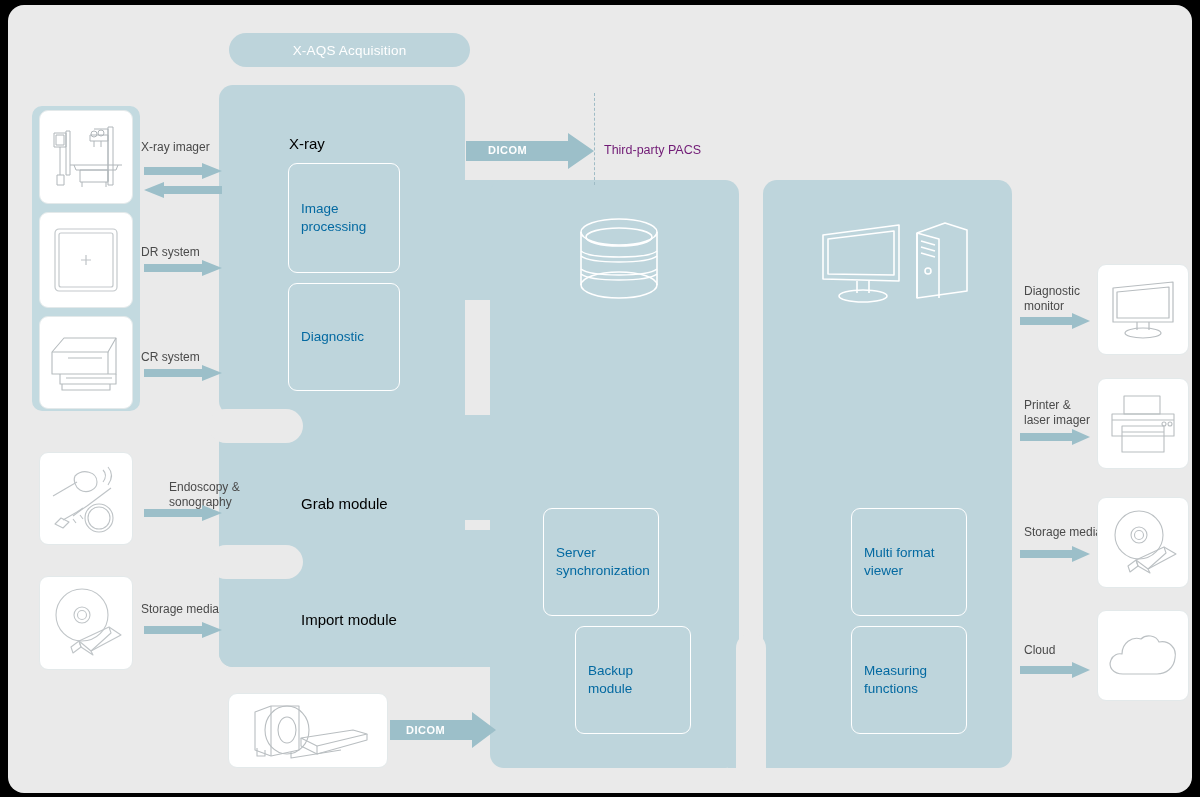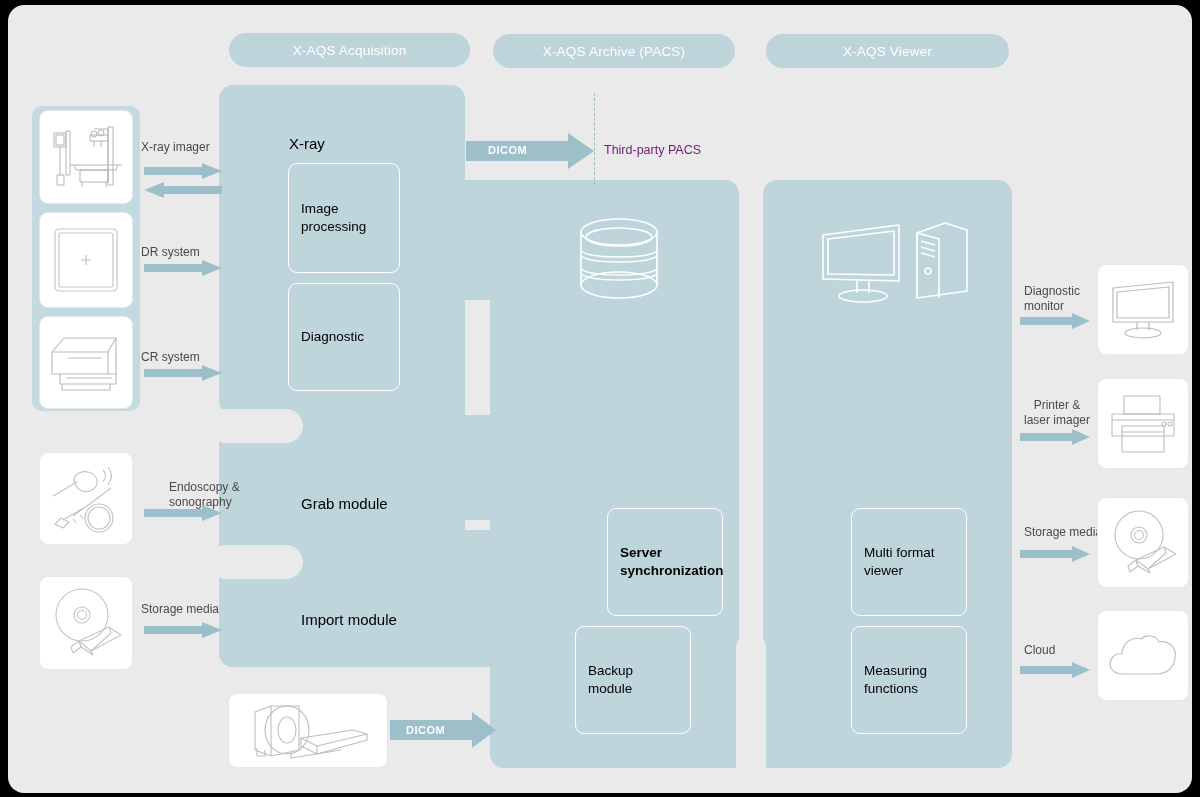--- a/index.html
+++ b/index.html
@@ -106,31 +106,31 @@
   #arch-left-lobe {
     left: 448px; top: 175px; width: 60px; height: 120px;
     background: #bed5dc;
   }
 
   
   .subbox {
     position: absolute;
     border: 1.6px solid #ffffff;
     border-radius: 9px;
-    color: #000000;
+    color: #0369a1;
     font-size: 13.5px;
     line-height: 1.3;
     display: flex;
     align-items: center;
     padding-left: 12px;
     white-space: pre-line;
   }
   #box-imgproc  { left: 280px; top: 158px; width: 112px; height: 110px; }
   #box-stitch   { left: 280px; top: 278px; width: 112px; height: 108px; }
-  #box-serversync { left: 599px; top: 503px; width: 116px; height: 108px; font-weight: bold; }
+  #box-serversync { left: 535px; top: 503px; width: 116px; height: 108px; }
   #box-backup     { left: 567px; top: 621px; width: 116px; height: 108px; }
   #box-mfviewer   { left: 843px; top: 503px; width: 116px; height: 108px; }
   #box-measuring  { left: 843px; top: 621px; width: 116px; height: 108px; }
 
   
   #card-group {
     position: absolute;
     left: 24px; top: 101px; width: 108px; height: 305px;
     background: #c3dae0;
     border-radius: 10px;
@@ -192,26 +192,20 @@
   .icon-svg { display:block; }
 </style>
 </head>
 <body>
 
 <div id="stage">
  <div class="canvas">
 
   <div class="pill" id="pill-acq">
     <span>X-AQS Acquisition</span>
-  </div>
-  <div class="pill" id="pill-arch">
-    <span>X-AQS Archive (PACS)</span>
-  </div>
-  <div class="pill" id="pill-viewer">
-    <span>X-AQS Viewer</span>
   </div>
 
   <div class="panel" id="acq-top"></div>
   <div class="panel" id="acq-mid"></div>
   <div class="panel" id="acq-mid2"></div>
   <div class="panel" id="acq-bot2"></div>
   <div class="panel" id="acq-bot"></div>
   <div class="notch" id="notch-a"></div>
   <div class="notch" id="notch-b"></div>
 
@@ -414,21 +408,21 @@
 
   <div class="arrow" style="left:382px; top:707px;">
     <svg width="106" height="36" viewBox="0 0 106 36">
       <path d="M0 8 H82 V0 L106 18 L82 36 V28 H0 Z" fill="#9cbfc9"></path>
     </svg>
   </div>
   <div class="dicom-label" style="left:398px; top:719px;">DICOM</div>
 
   <div class="flow-label" style="left:1016px; top:279px;">Diagnostic
 monitor</div>
-  <div class="flow-label" style="left:1016px; top:393px;text-align:center;">Printer &amp;
+  <div class="flow-label" style="left:1016px; top:393px;">Printer &amp;
 laser imager</div>
   <div class="flow-label" style="left:1016px; top:520px;">Storage media</div>
   <div class="flow-label" style="left:1016px; top:638px;">Cloud</div>
 
   <div class="arrow" style="left:1012px; top:308px;">
     <svg width="70" height="16" viewBox="0 0 70 16">
       <path d="M0 4 H52 V0 L70 8 L52 16 V12 H0 Z" fill="#9cbfc9"></path>
     </svg>
   </div>
   <div class="arrow" style="left:1012px; top:424px;">

